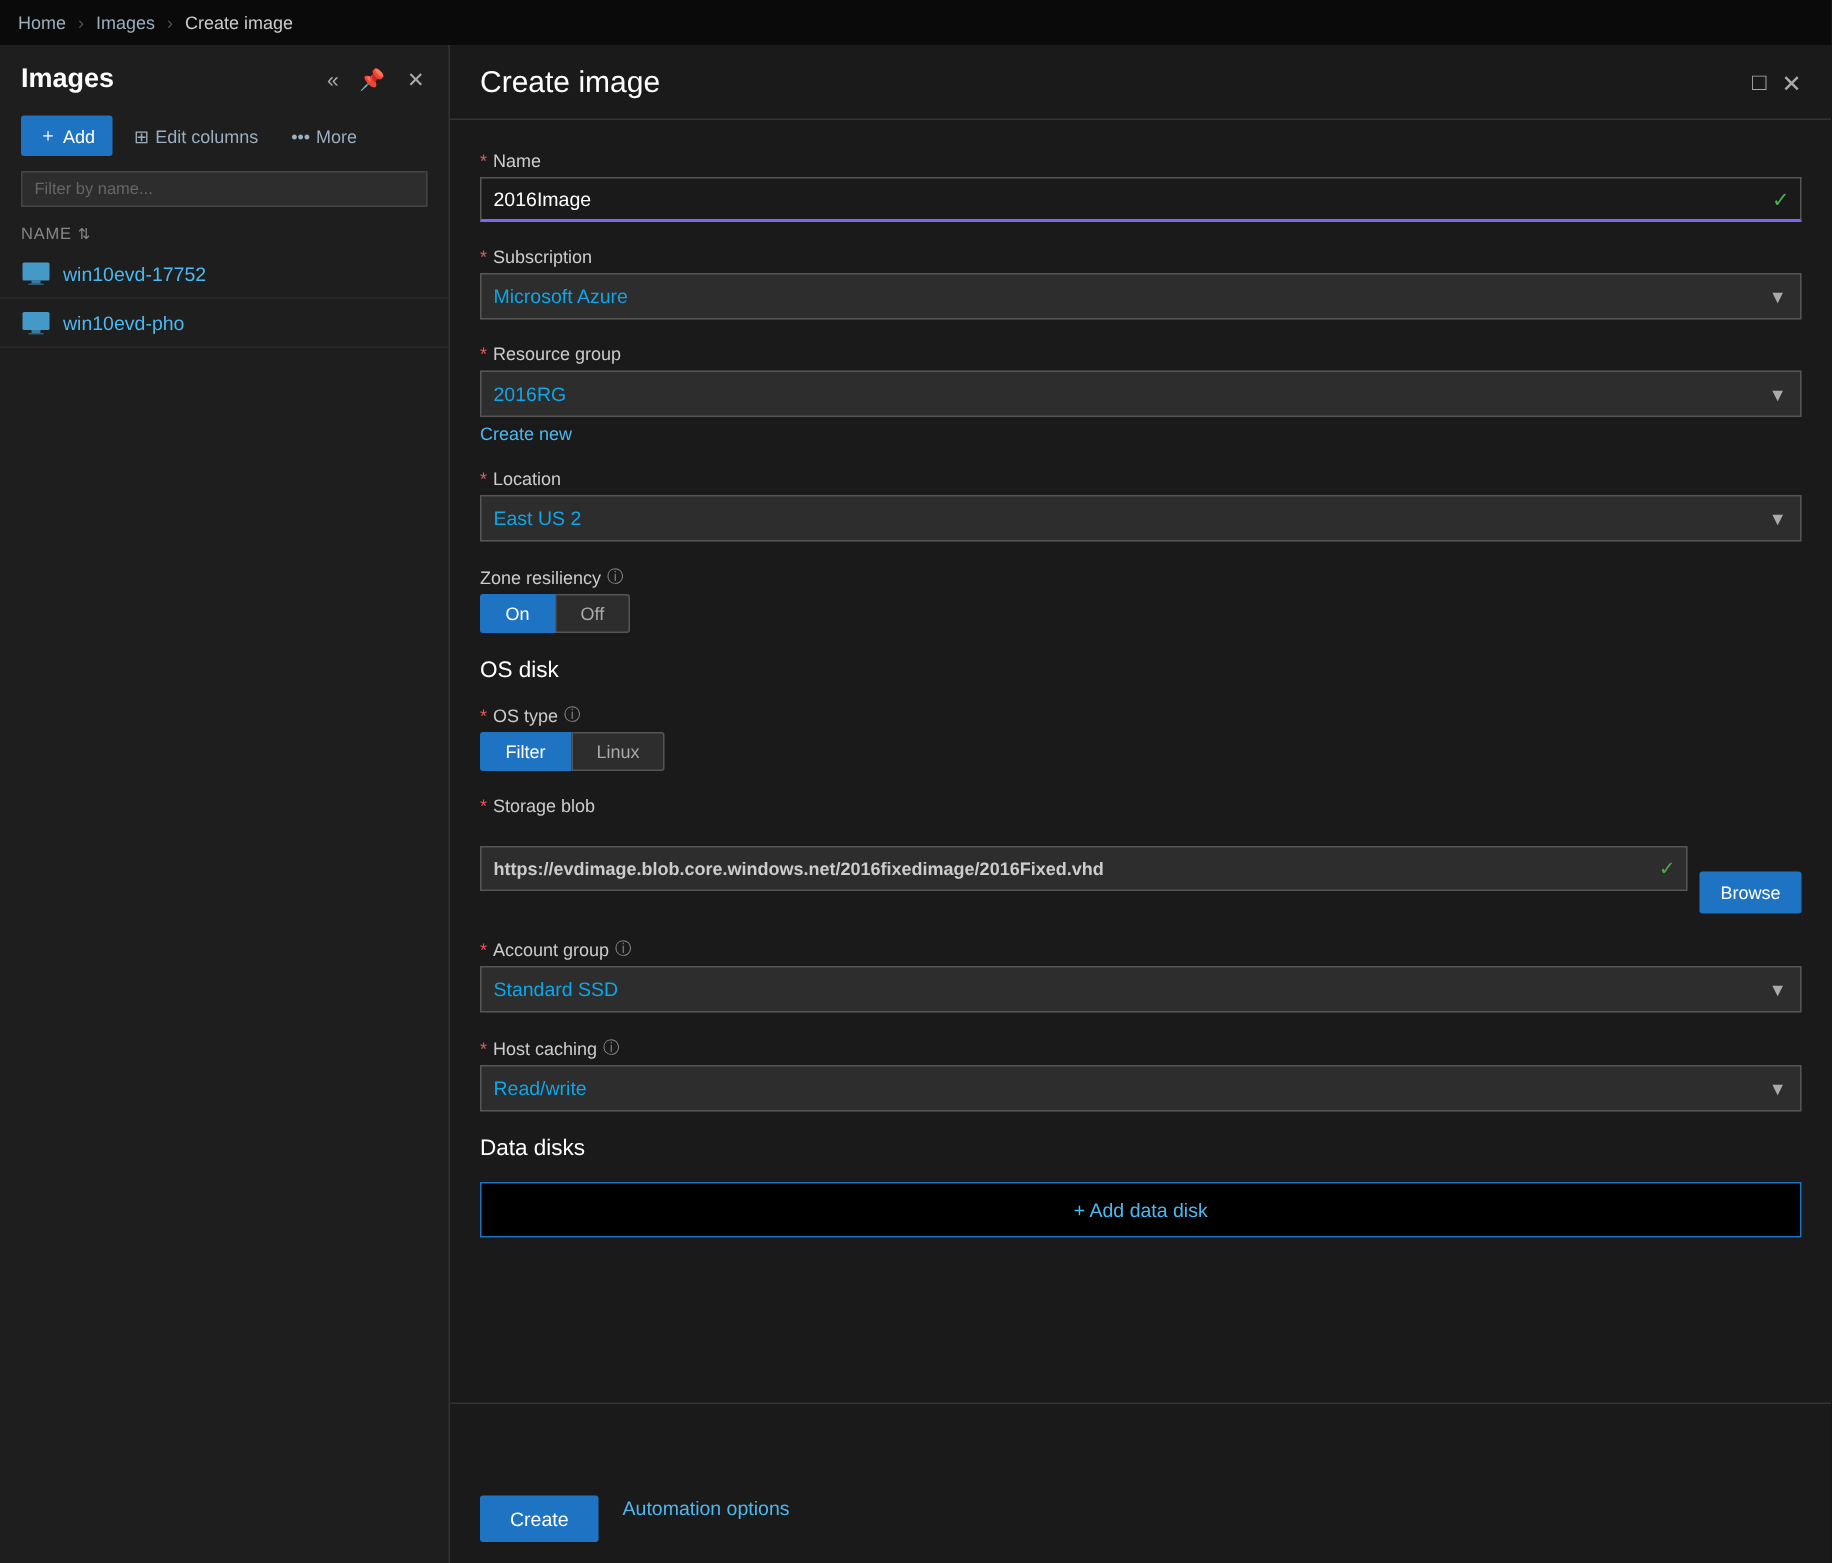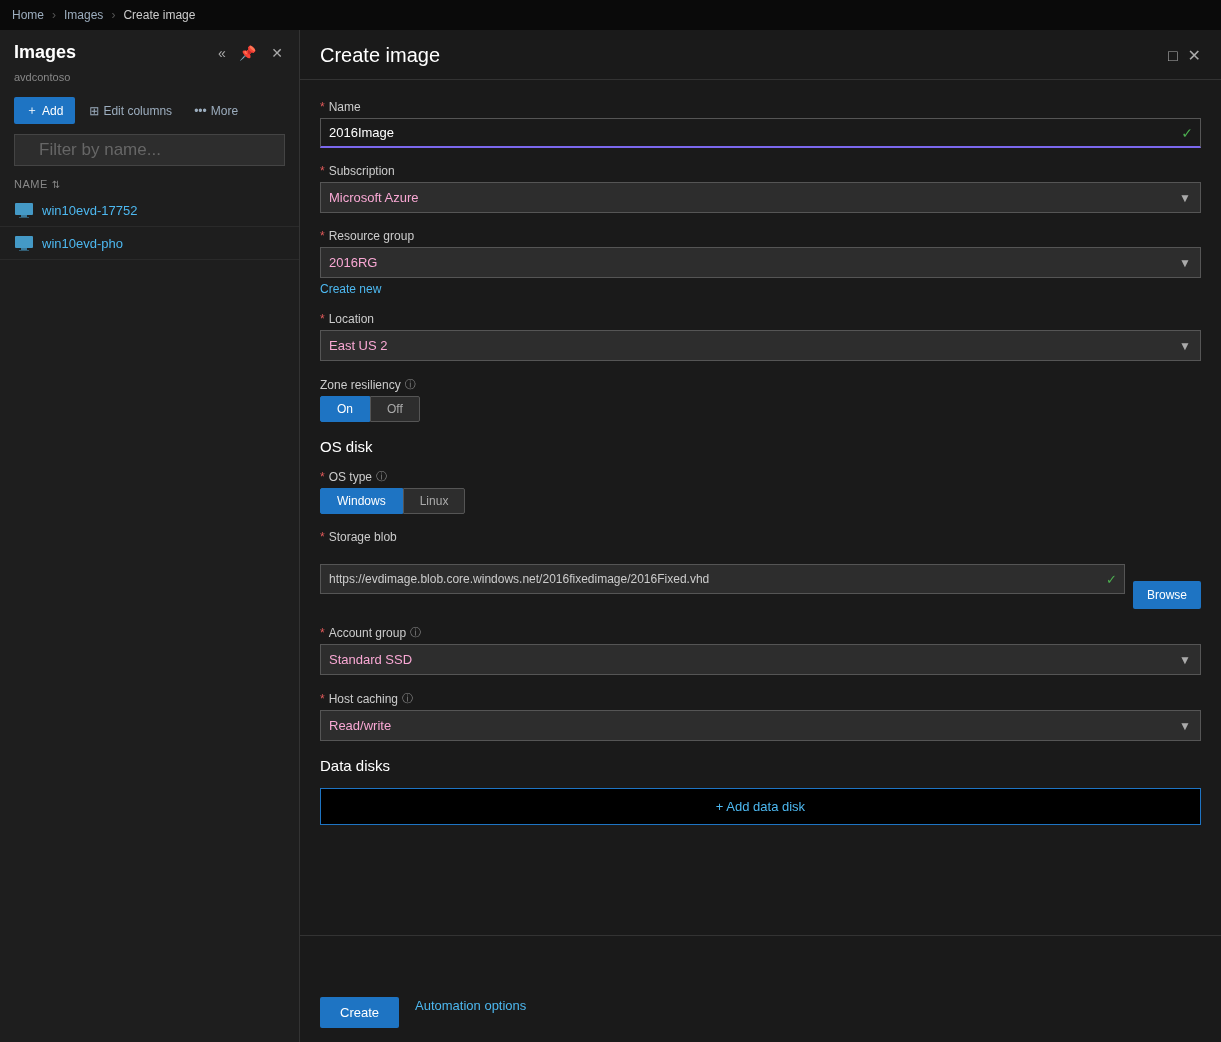--- a/index.html
+++ b/index.html
@@ -124,22 +124,22 @@
 
     .sidebar-search {
       margin: 4px 14px 8px;
     }
 
     .sidebar-search input {
       width: 100%;
       background: #2d2d2d;
       border: 1px solid #444;
       color: #ccc;
-      padding: 5px 24px;
-      font-size: 17px;
+      padding: 5px 8px;
+      font-size: 11px;
       outline: none;
     }
 
     .sidebar-search input::placeholder { color: #666; }
 
     .col-header {
       padding: 4px 14px;
       display: flex;
       align-items: center;
       gap: 4px;
@@ -272,21 +272,21 @@
     }
 
     .form-select-wrap {
       position: relative;
     }
 
     .form-select {
       width: 100%;
       background: #2d2d2d;
       border: 1px solid #555;
-      color: #f9a8d4;
+      color: #0ea5e9;
       padding: 7px 30px 7px 8px;
       font-size: 13px;
       outline: none;
       appearance: none;
       cursor: pointer;
     }
 
     .select-arrow {
       position: absolute;
       right: 10px;
@@ -348,20 +348,21 @@
     }
 
     .storage-blob-input {
       width: 100%;
       background: #2d2d2d;
       border: 1px solid #555;
       color: #ccc;
       padding: 7px 30px 7px 8px;
       font-size: 12px;
       outline: none;
+      font-weight: bold;
     }
 
     .storage-check {
       position: absolute;
       right: 8px;
       top: 50%;
       transform: translateY(-50%);
       color: #4caf50;
       font-size: 13px;
     }
@@ -446,21 +447,20 @@
     <div class="sidebar-header">
       <div class="sidebar-title-row">
         <span class="sidebar-title">Images</span>
       </div>
       <div class="sidebar-icons">
         <button class="sidebar-icon-btn">«</button>
         <button class="sidebar-icon-btn">📌</button>
         <button class="sidebar-icon-btn">✕</button>
       </div>
     </div>
-    <div class="sidebar-subtitle">avdcontoso</div>
 
     <div class="sidebar-toolbar">
       <button class="btn-add">
         <span>＋</span>
         <span>Add</span>
       </button>
       <button class="btn-toolbar">
         <span>⊞</span>
         <span>Edit columns</span>
       </button>
@@ -575,21 +575,21 @@
       <div class="form-section">
         <div class="section-title">OS disk</div>
 
         <div class="form-section">
           <div class="form-label">
             <span class="required-star">*</span>
             <span>OS type</span>
             <span class="info-icon">ⓘ</span>
           </div>
           <div class="toggle-group">
-            <button class="toggle-btn active">Windows</button>
+            <button class="toggle-btn active">Filter</button>
             <button class="toggle-btn">Linux</button>
           </div>
         </div>
 
         <div class="form-section">
           <div class="form-label">
             <span class="required-star">*</span>
             <span>Storage blob</span>
           </div>
           <div class="storage-blob-row">

